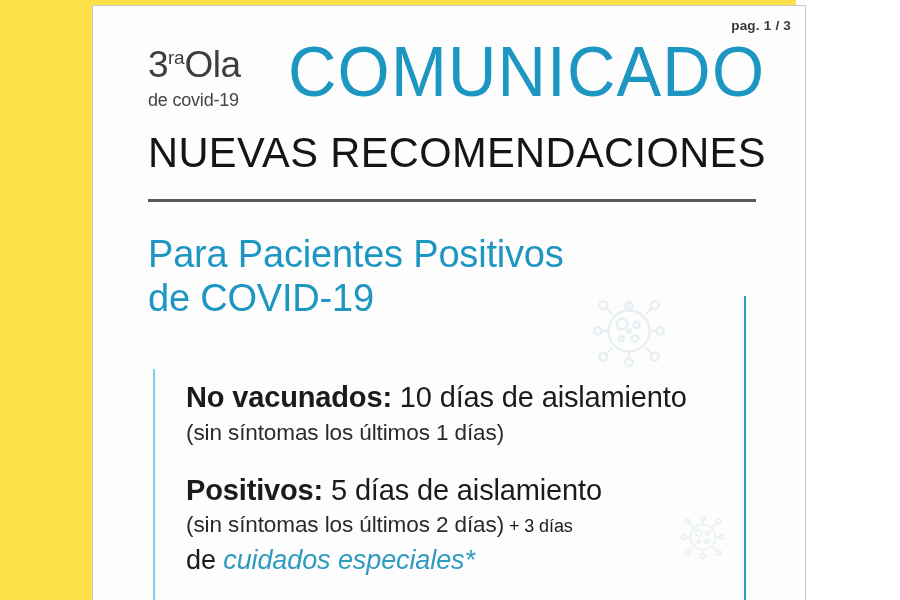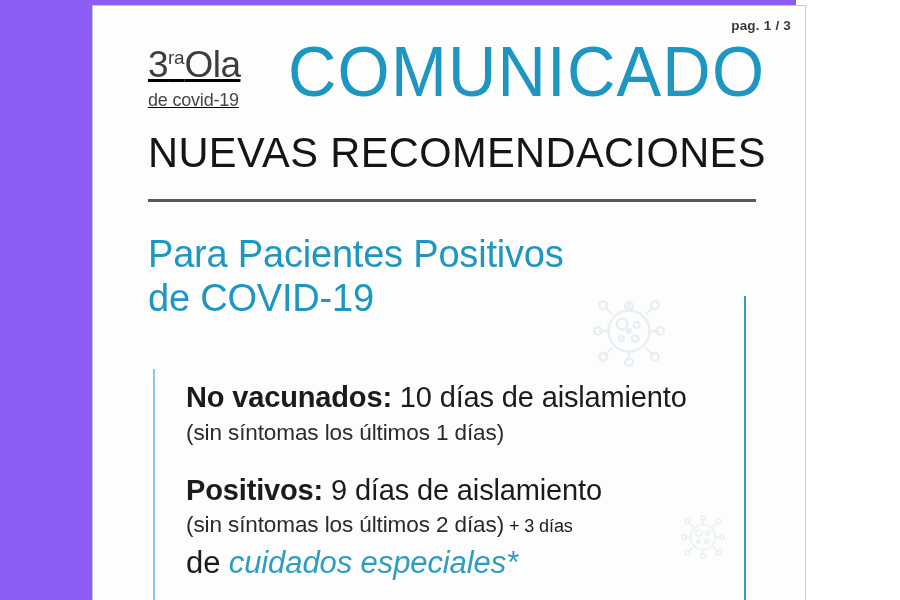--- a/index.html
+++ b/index.html
@@ -9,21 +9,21 @@
     height: 600px;
     background: #ffffff;
     font-family: "Liberation Sans", sans-serif;
     overflow: hidden;
   }
 
   #stage {
     position: relative;
     width: 796px;
     height: 600px;
-    background: #8b5cf6;
+    background: #fde047;
   }
 
   
   .card {
     position: absolute;
     left: 92px;
     top: 5px;
     width: 714px;
     height: 600px;
     background: #fdfdfd;
@@ -54,21 +54,20 @@
     width: 625px;
     height: 78px;
   }
 
   .ola-block {
     position: absolute;
     left: 0;
     top: 2px;
     width: 130px;
     text-align: left;
-    text-decoration: underline;
   }
 
   .ola-line {
     font-size: 37px;
     font-weight: 300;
     color: #3d3d3d;
     line-height: 1;
     letter-spacing: -0.5px;
     white-space: nowrap;
   }
@@ -188,21 +187,21 @@
   .line-sub {
     font-size: 22.5px;
     color: #2a2a2a;
     line-height: 1.42;
     letter-spacing: -0.1px;
     white-space: nowrap;
   }
   .line-sub .big { font-size: 18px; color: #1b1b1b; }
 
   .line-last {
-    font-size: 31px;
+    font-size: 27px;
     color: #1b1b1b;
     line-height: 1.42;
     letter-spacing: -0.1px;
     white-space: nowrap;
   }
   .em-teal {
     color: #2f9cc0;
     font-style: italic;
     font-weight: 400;
   }
@@ -293,20 +292,20 @@
     <div class="rule-right"></div>
 
     <div class="body-copy">
 
       <div class="para">
         <div class="line-main"><b>No vacunados:</b><span> 10 días de aislamiento</span></div>
         <div class="line-sub">(sin síntomas los últimos 1 días)</div>
       </div>
 
       <div class="para">
-        <div class="line-main"><b>Positivos:</b><span> 9 días de aislamiento</span></div>
+        <div class="line-main"><b>Positivos:</b><span> 5 días de aislamiento</span></div>
         <div class="line-sub"><span>(sin síntomas los últimos 2 días)</span><span class="big"> + 3 días</span></div>
         <div class="line-last"><span>de </span><span class="em-teal">cuidados especiales*</span></div>
       </div>
 
     </div>
   </div>
 </div>
 
 </body></html>

